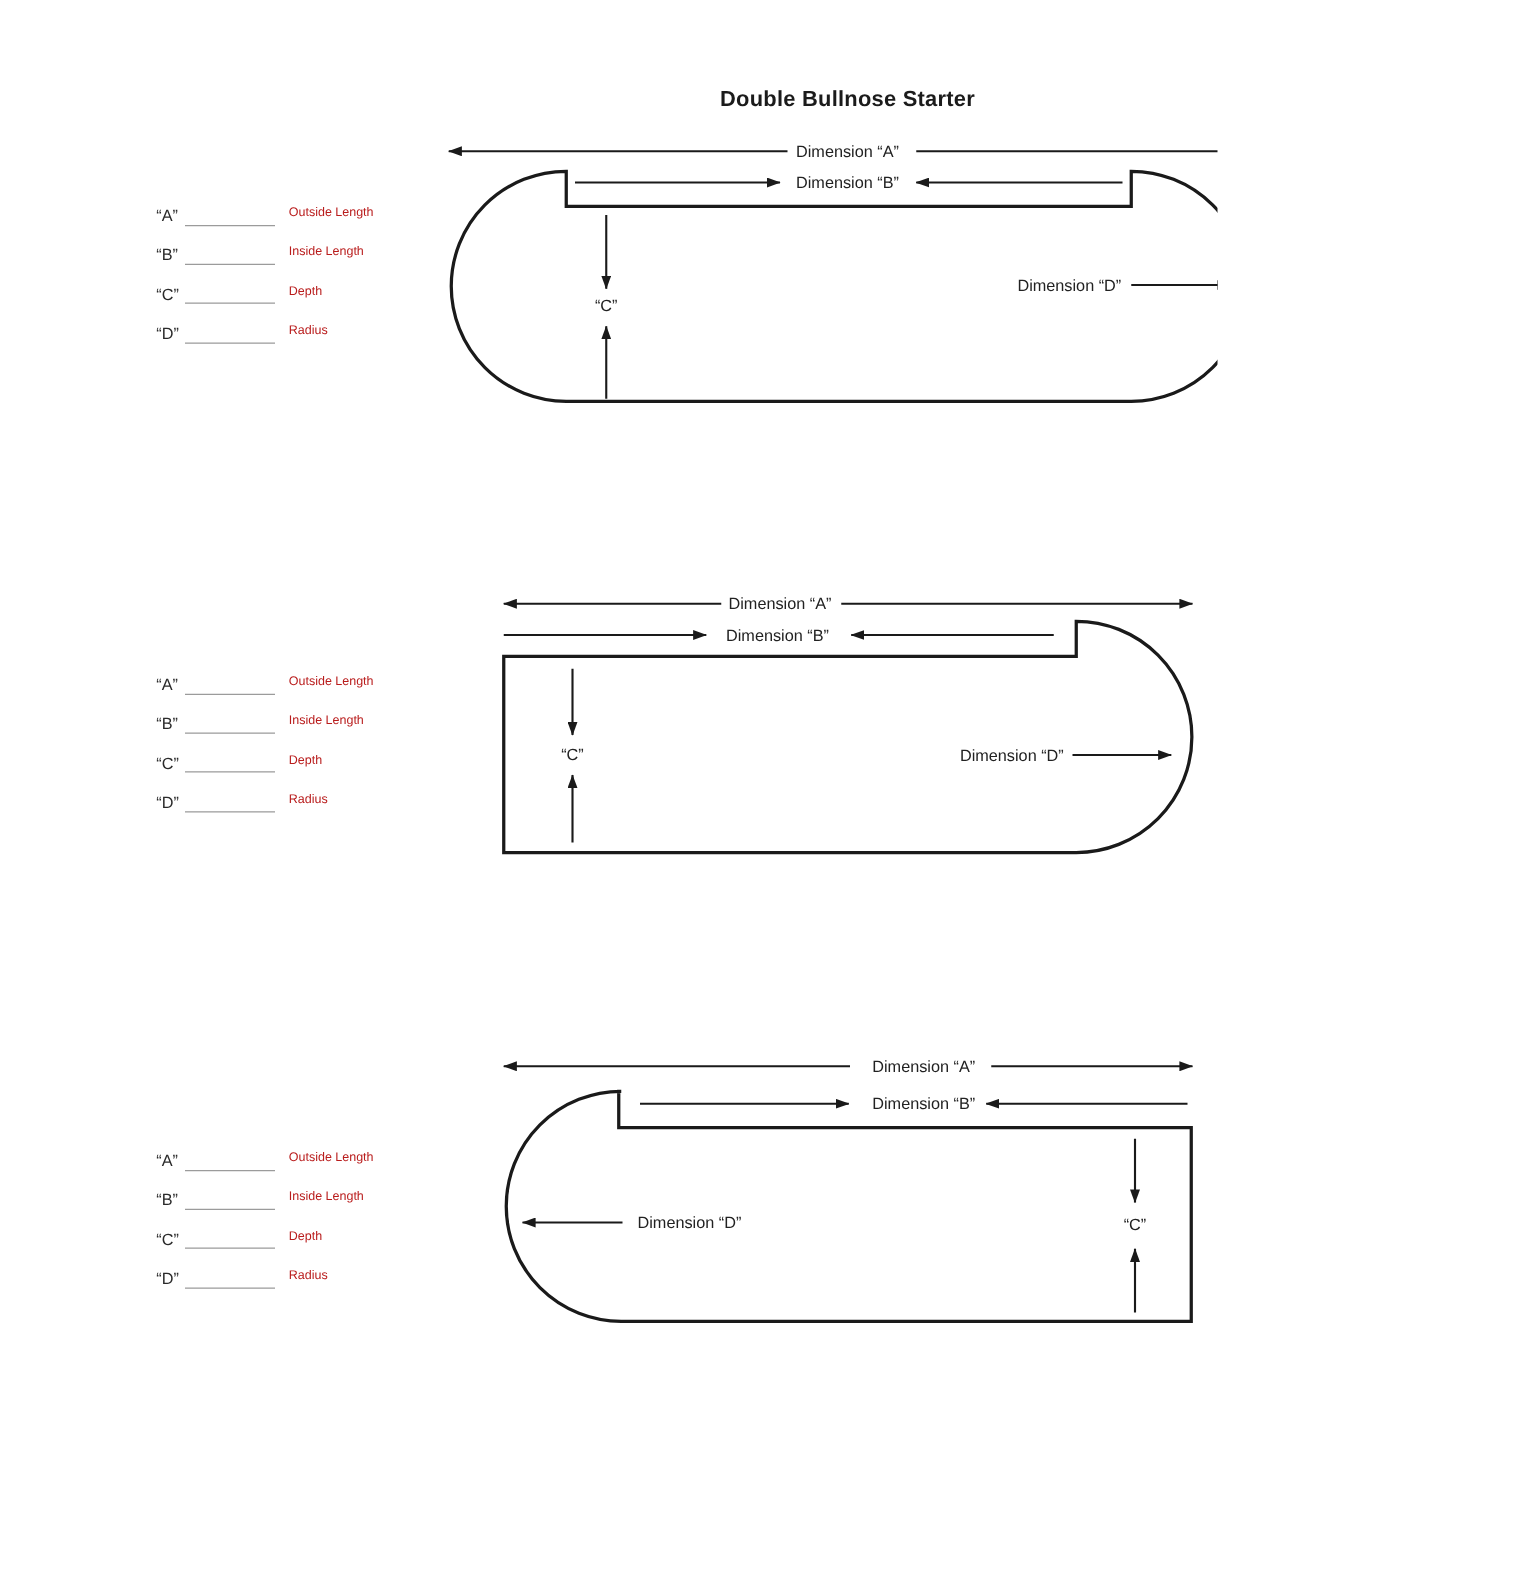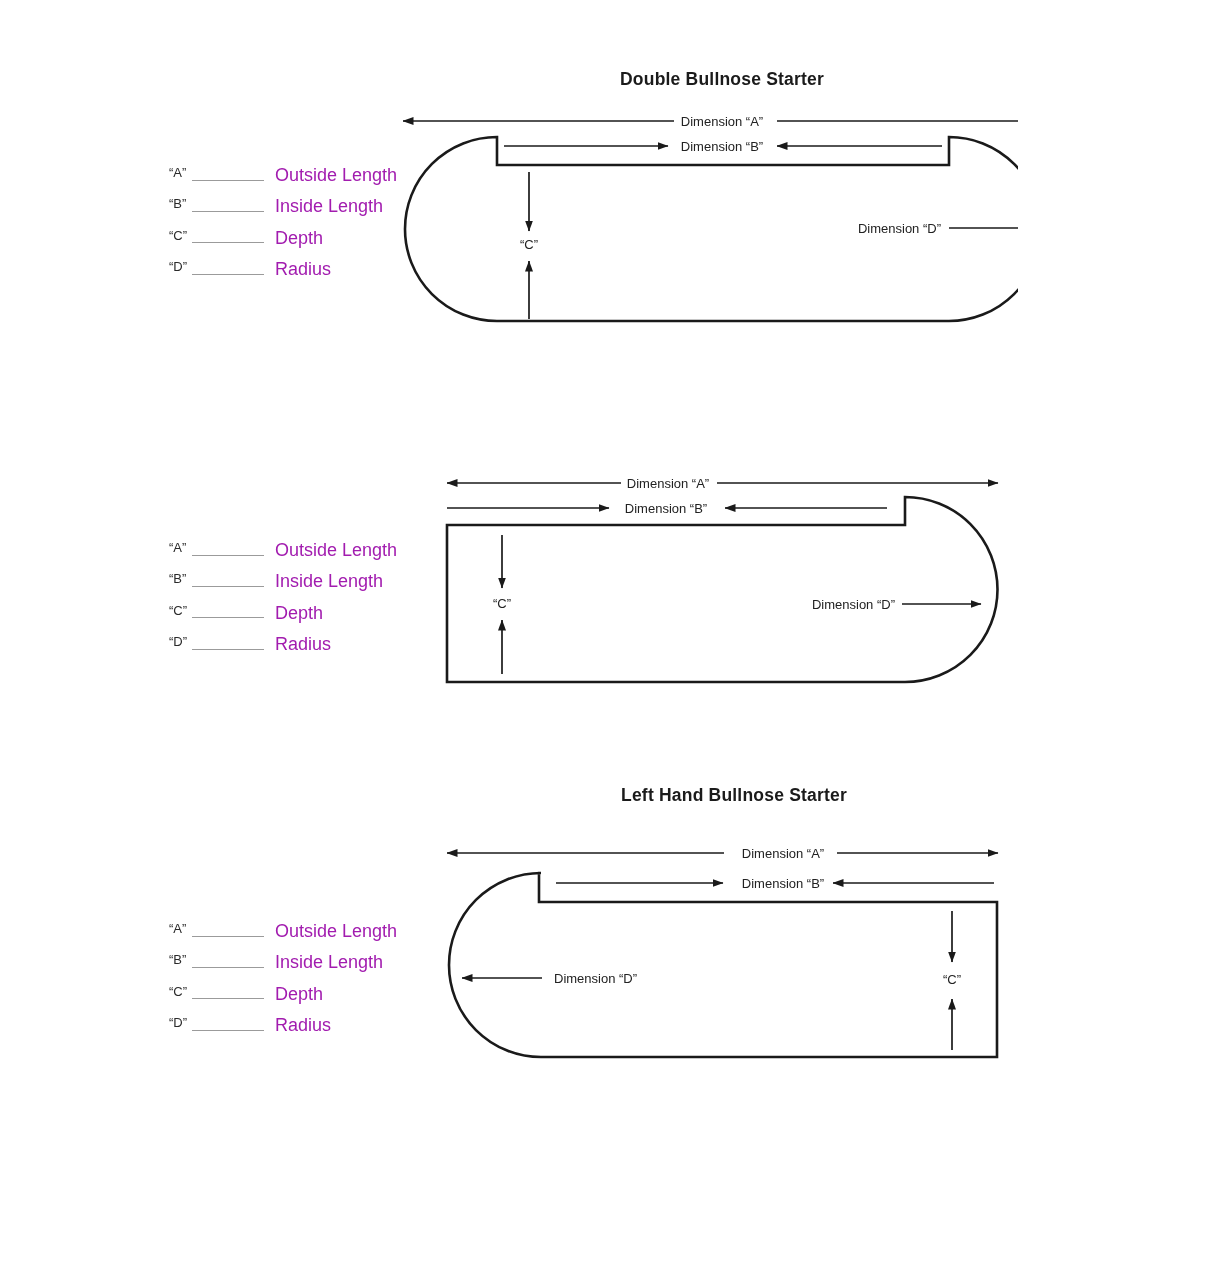--- a/index.html
+++ b/index.html
@@ -1,40 +1,39 @@
 <!DOCTYPE html>
 <html><head>
 <meta charset="utf-8">
 <style>
   html,body{margin:0;padding:0;background:#ffffff;}
   .page{position:relative;width:974px;height:1273px;background:#ffffff;overflow:hidden;
-        font-family:"Liberation Sans",sans-serif;color:#1f1f1f;margin-left:44px;}
+        font-family:"Liberation Sans",sans-serif;color:#1f1f1f;}
   .title{position:absolute;margin:0;font-size:17.5px;font-weight:700;letter-spacing:.2px;
          color:#1b1b1b;text-align:center;width:500px;}
   .t1{top:69px;left:428px;}
   .t2{top:423px;left:438px;}
   .t3{top:785px;left:440px;}
   .legend{position:absolute;left:125px;width:230px;}
   .lg1{top:158px;} .lg2{top:533px;} .lg3{top:914px;}
   .lrow{position:relative;height:31.4px;}
   .lkey{position:absolute;left:0;top:7px;font-size:13px;color:#2a2a2a;}
   .lline{position:absolute;left:23px;top:21.5px;width:72px;border-bottom:1.3px solid #9b9b9b;}
-  .ldesc{position:absolute;left:106px;top:7px;font-size:18px;color:#a21caf;text-align:right;}
+  .ldesc{position:absolute;left:106px;top:7px;font-size:10px;color:#b91c1c;text-align:right;}
   svg.canvas{position:absolute;left:0;top:0;}
   svg .outline{fill:none;stroke:#1a1a1a;stroke-width:2.6;stroke-linejoin:miter;}
   svg .dim{stroke:#1a1a1a;stroke-width:1.7;fill:none;}
   svg text{font-family:"Liberation Sans",sans-serif;font-size:13px;fill:#222222;}
 </style>
 </head>
 <body>
 
 <div class="page">
 
   <h2 class="title t1">Double Bullnose Starter</h2>
-  <h2 class="title t3">Left Hand Bullnose Starter</h2>
 
   <div class="legend lg1">
     <div class="lrow">
       <span class="lkey">“A”</span>
       <span class="lline"></span>
       <span class="ldesc">Outside Length</span>
     </div>
     <div class="lrow">
       <span class="lkey">“B”</span>
       <span class="lline"></span>

